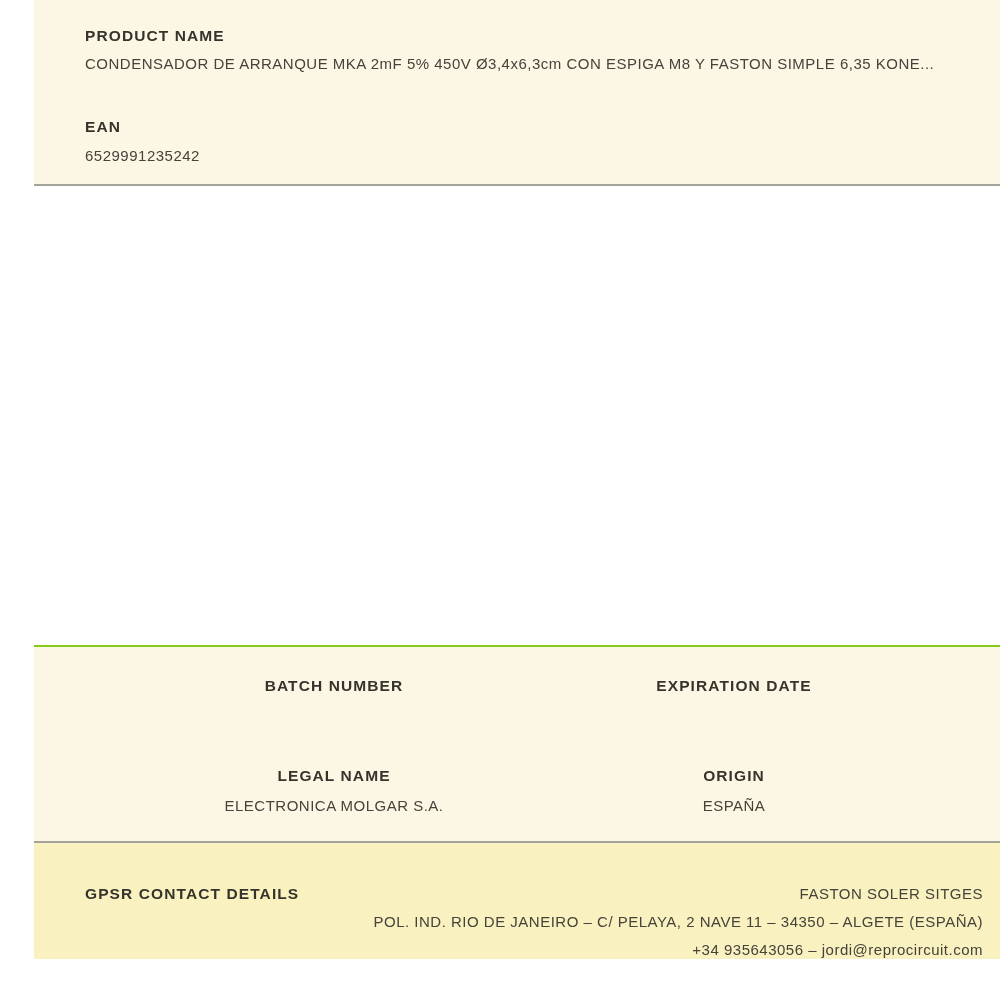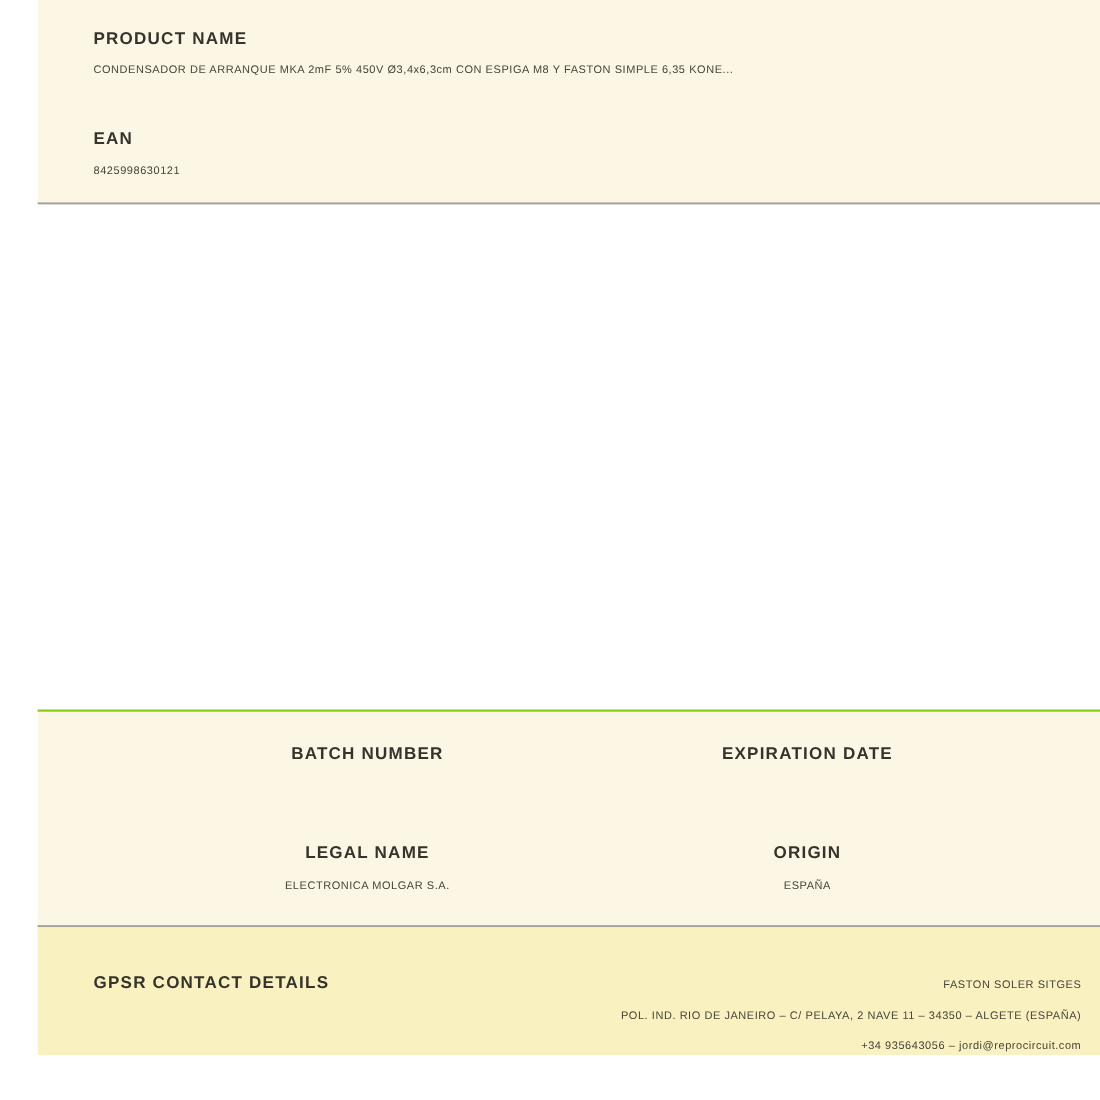--- a/index.html
+++ b/index.html
@@ -21,21 +21,21 @@
     padding: 26px 51px 0 51px;
   }
   .field-label {
     font-size: 15.5px;
     font-weight: 700;
     letter-spacing: 1.1px;
     line-height: 19px;
     color: #35332b;
   }
   .field-value {
-    font-size: 10px;
+    font-size: 15px;
     letter-spacing: 0.5px;
     line-height: 19px;
     color: #45433a;
     white-space: nowrap;
     overflow: hidden;
   }
   .sec-top .product-value { margin-top: 9px; }
   .sec-top .ean-label { margin-top: 44px; }
   .sec-top .ean-value { margin-top: 10px; }
 
@@ -79,21 +79,21 @@
 </style>
 </head>
 <body>
 
 <div class="page">
 
   <div class="sec-top">
     <div class="field-label">PRODUCT NAME</div>
     <div class="field-value product-value">CONDENSADOR DE ARRANQUE MKA 2mF 5% 450V Ø3,4x6,3cm CON ESPIGA M8 Y FASTON SIMPLE 6,35 KONE...</div>
     <div class="field-label ean-label">EAN</div>
-    <div class="field-value ean-value">8425998630121</div>
+    <div class="field-value ean-value">6529991235242</div>
   </div>
 
   <div class="sec-middle"></div>
 
   <div class="sec-details">
     <div class="details-grid">
       <div>
         <div class="field-label">BATCH NUMBER</div>
         <div class="field-value"></div>
       </div>

